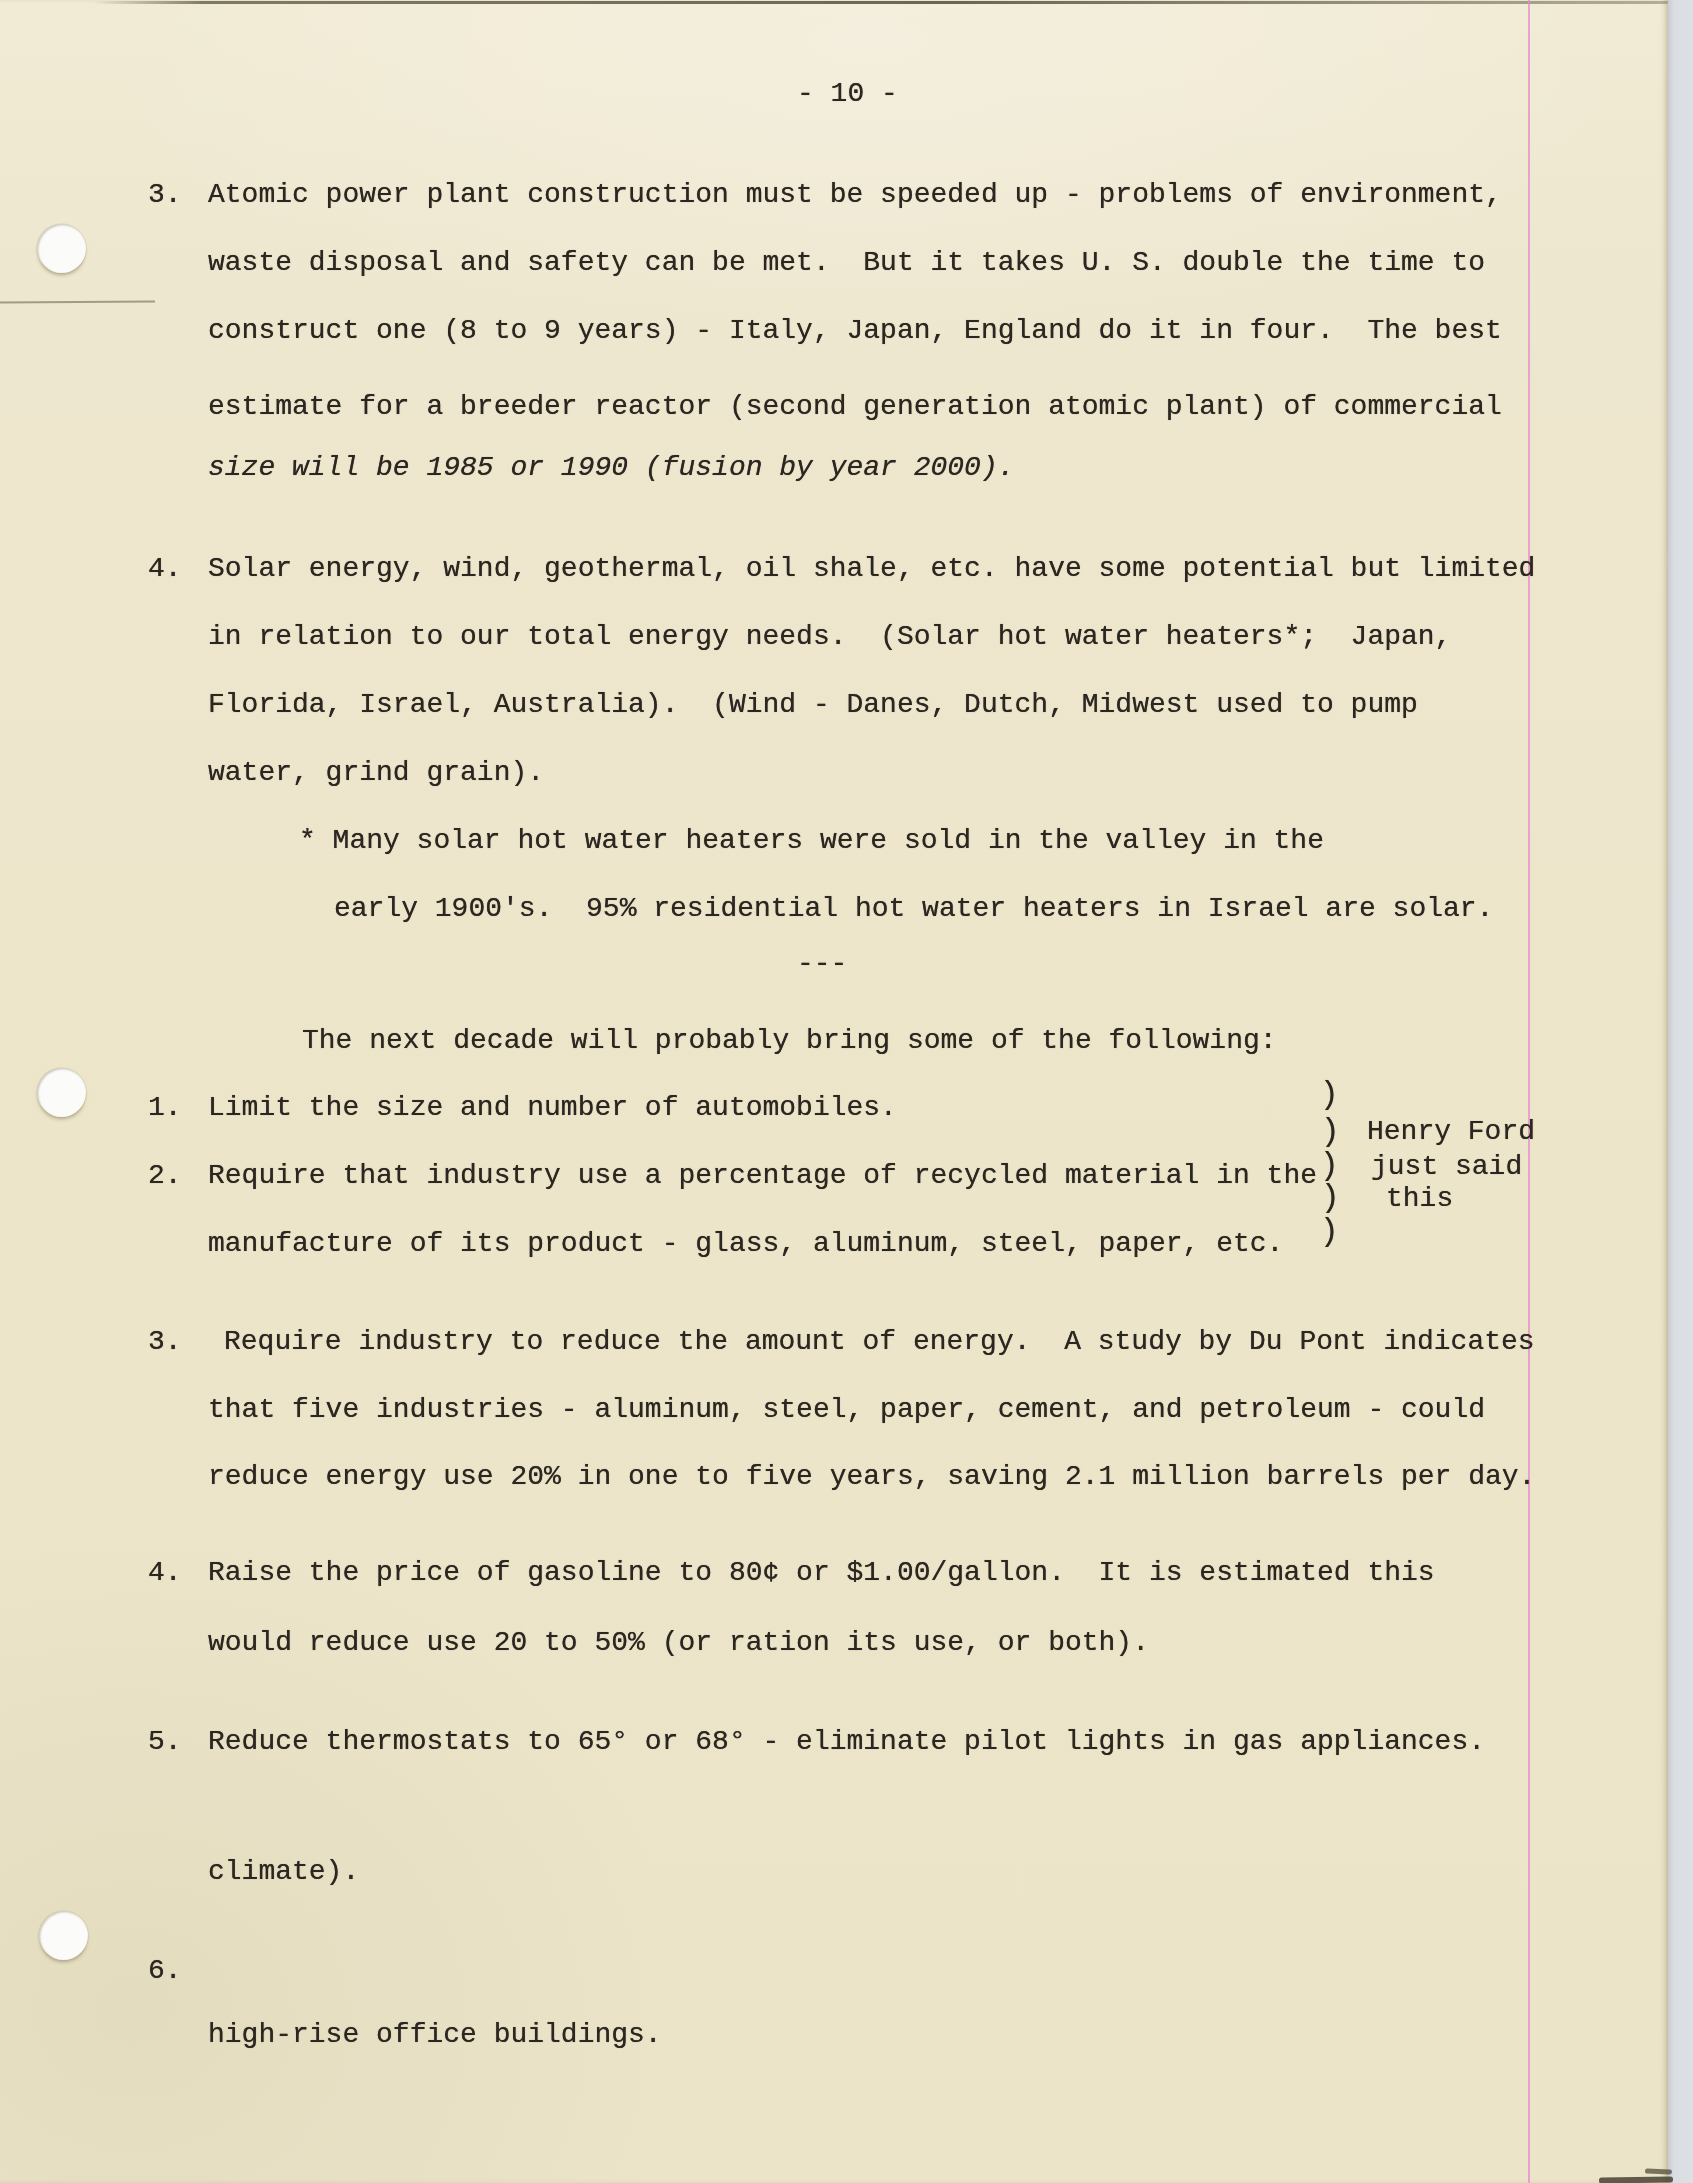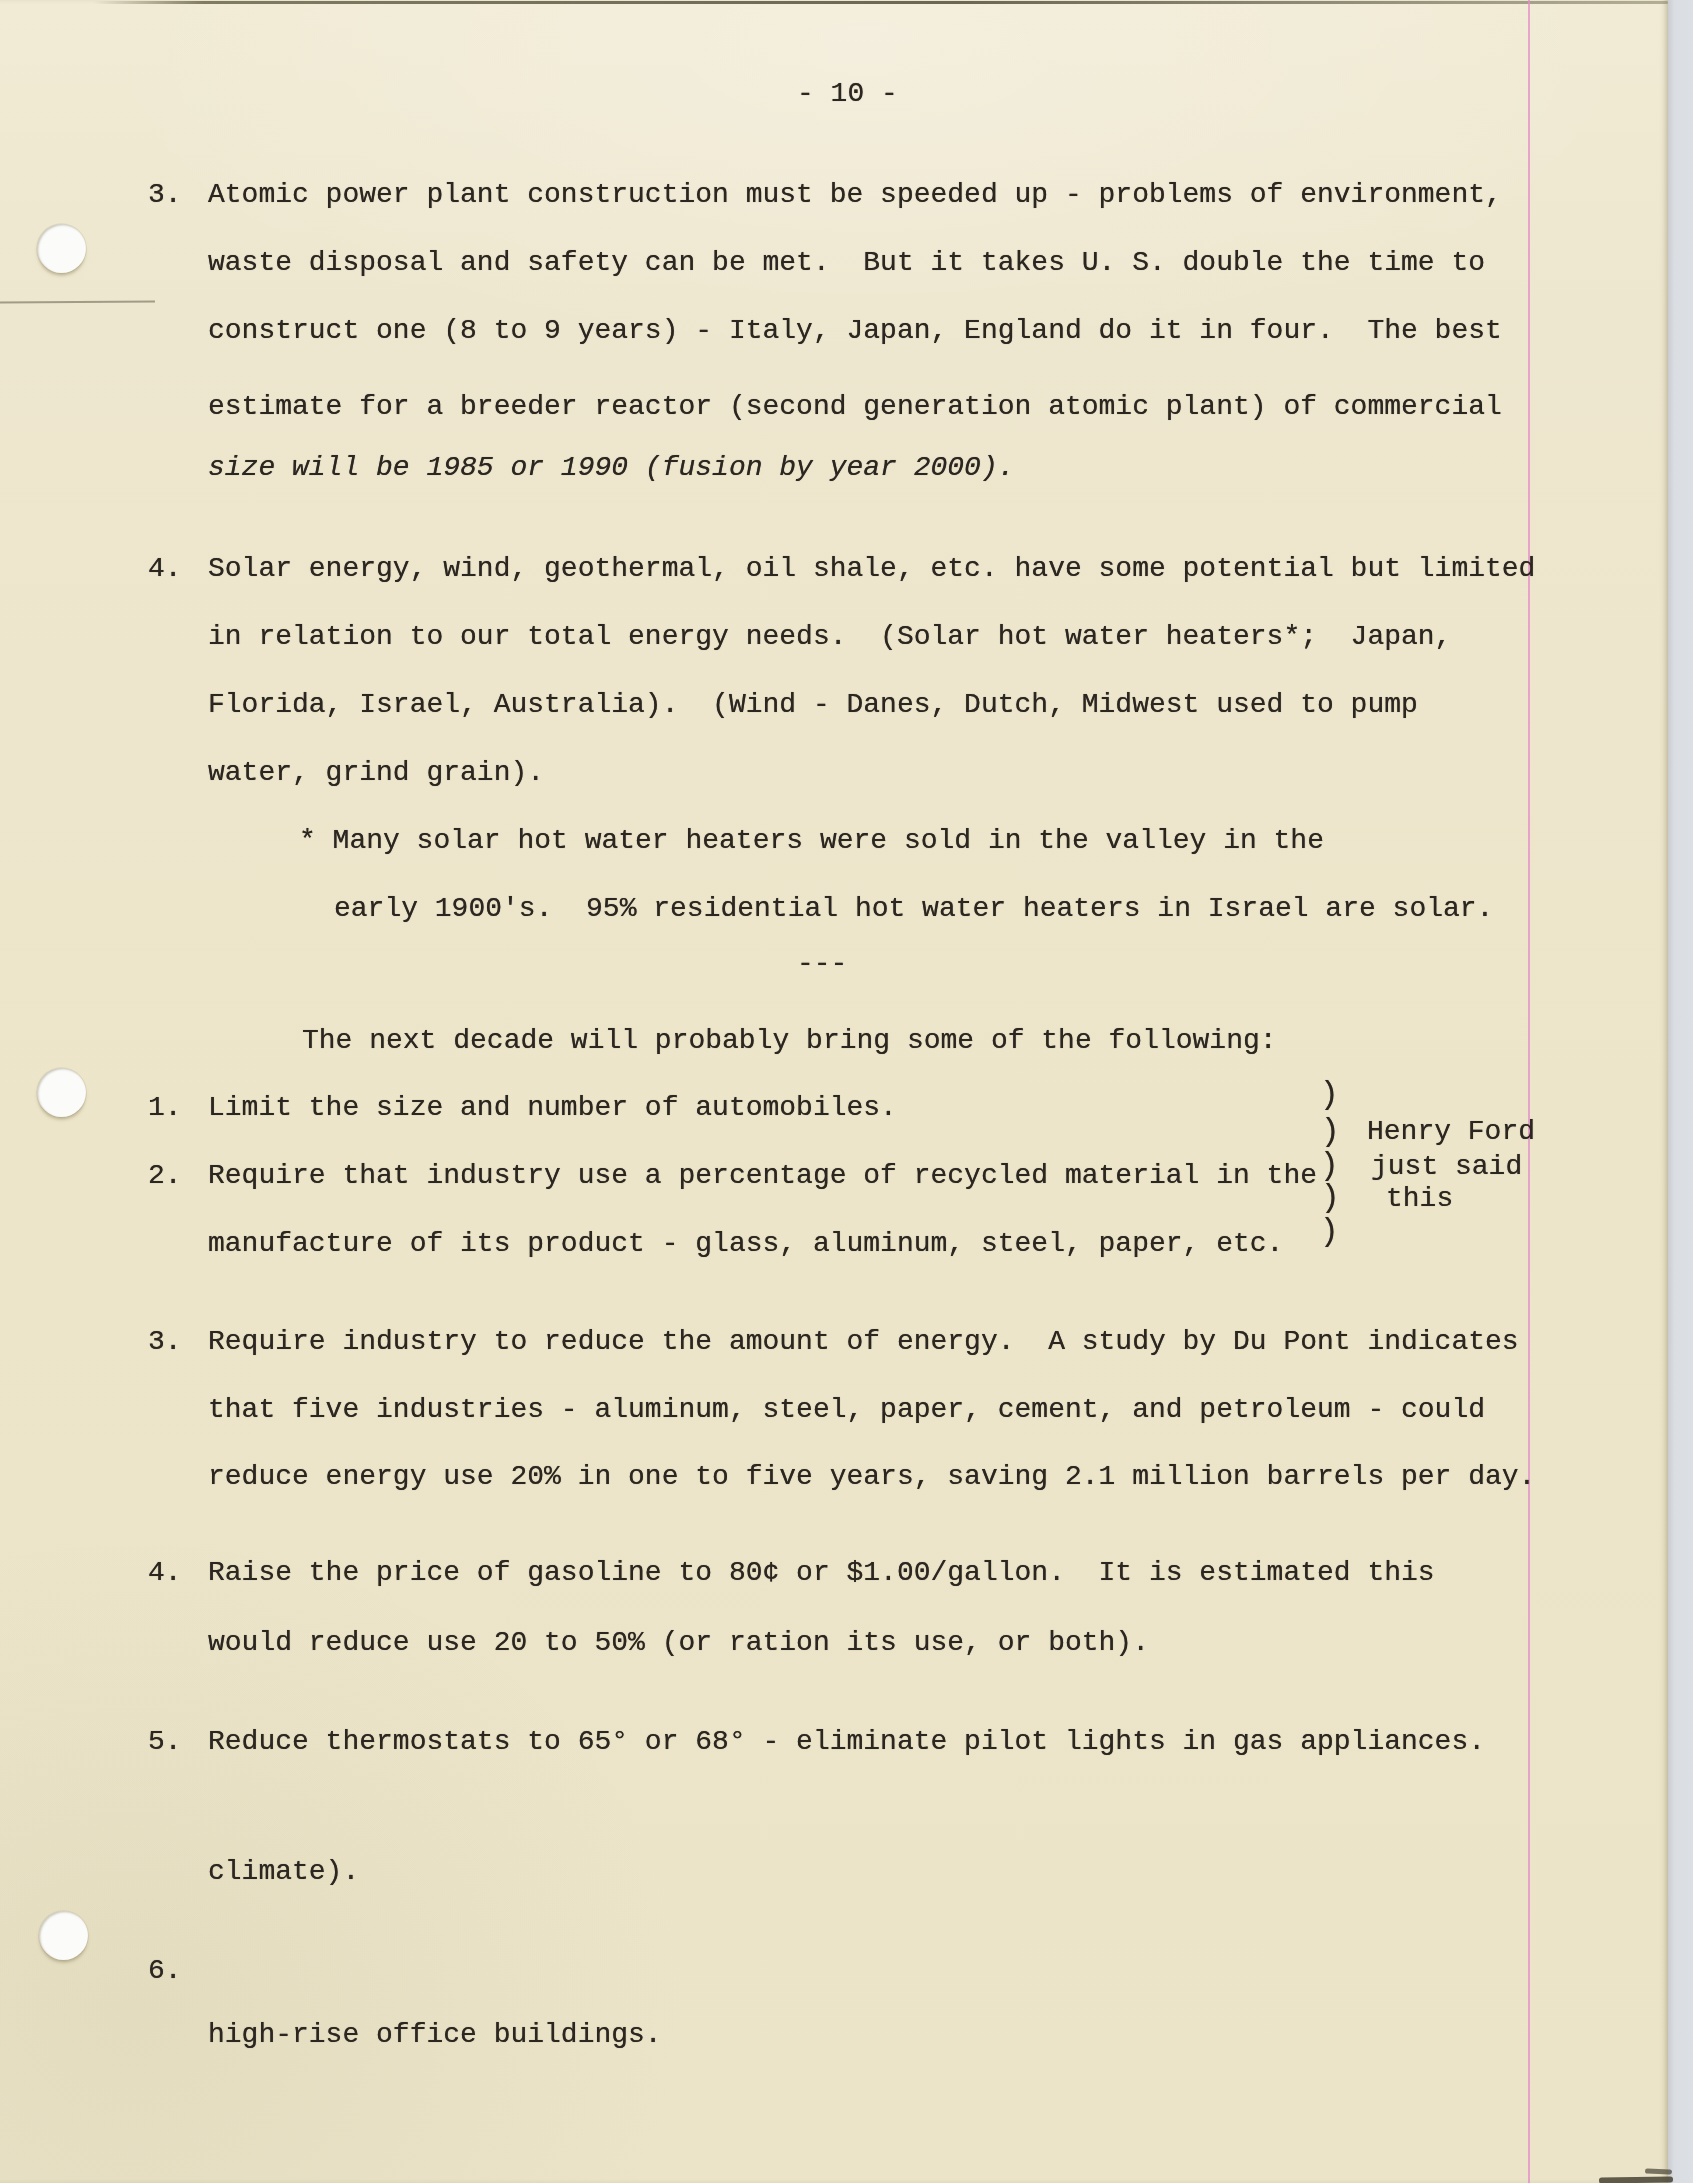--- a/index.html
+++ b/index.html
@@ -94,21 +94,21 @@
   <div class="tl paren" style="left:1320px;top:1079px;">)</div>
   <div class="tl paren" style="left:1321px;top:1116px;">)</div>
   <div class="tl paren" style="left:1320px;top:1150px;">)</div>
   <div class="tl paren" style="left:1321px;top:1182px;">)</div>
   <div class="tl paren" style="left:1320px;top:1216px;">)</div>
   <div class="tl" style="left:1367px;top:1118px;">Henry Ford</div>
   <div class="tl" style="left:1371px;top:1153px;">just said</div>
   <div class="tl" style="left:1386px;top:1185px;">this</div>
 
   <div class="tl" style="left:148px;top:1328px;">3.</div>
-  <div class="tl" style="left:208px;top:1328px;">Require industry to reduce the amount of energy.  A study by Du Pont indicates</div>
+  <div class="tl" style="left:224px;top:1328px;">Require industry to reduce the amount of energy.  A study by Du Pont indicates</div>
   <div class="tl" style="left:208px;top:1396px;">that five industries - aluminum, steel, paper, cement, and petroleum - could</div>
   <div class="tl" style="left:208px;top:1463px;">reduce energy use 20% in one to five years, saving 2.1 million barrels per day.</div>
 
   <div class="tl" style="left:148px;top:1559px;">4.</div>
   <div class="tl" style="left:208px;top:1559px;">Raise the price of gasoline to 80¢ or $1.00/gallon.  It is estimated this</div>
   <div class="tl" style="left:208px;top:1629px;">would reduce use 20 to 50% (or ration its use, or both).</div>
 
   <div class="tl" style="left:148px;top:1728px;">5.</div>
   <div class="tl" style="left:208px;top:1728px;">Reduce thermostats to 65° or 68° - eliminate pilot lights in gas appliances.</div>
   <div class="tl" style="left:208px;top:1858px;">climate).</div>

